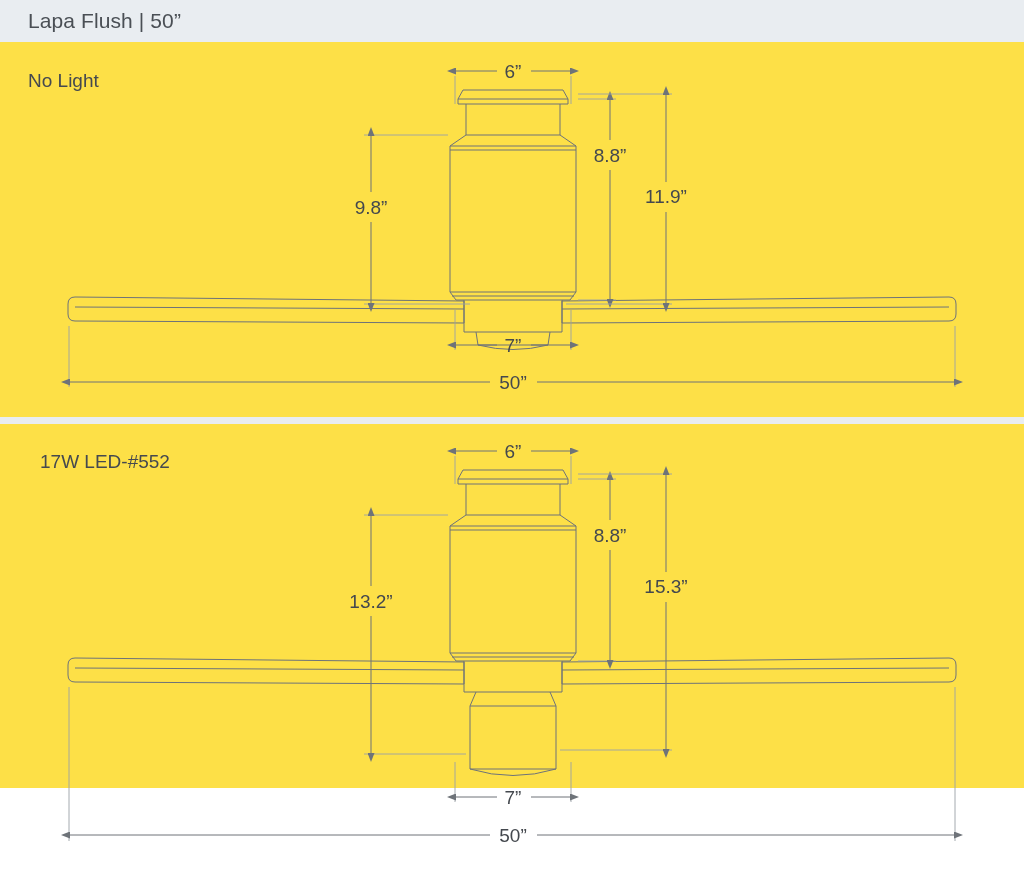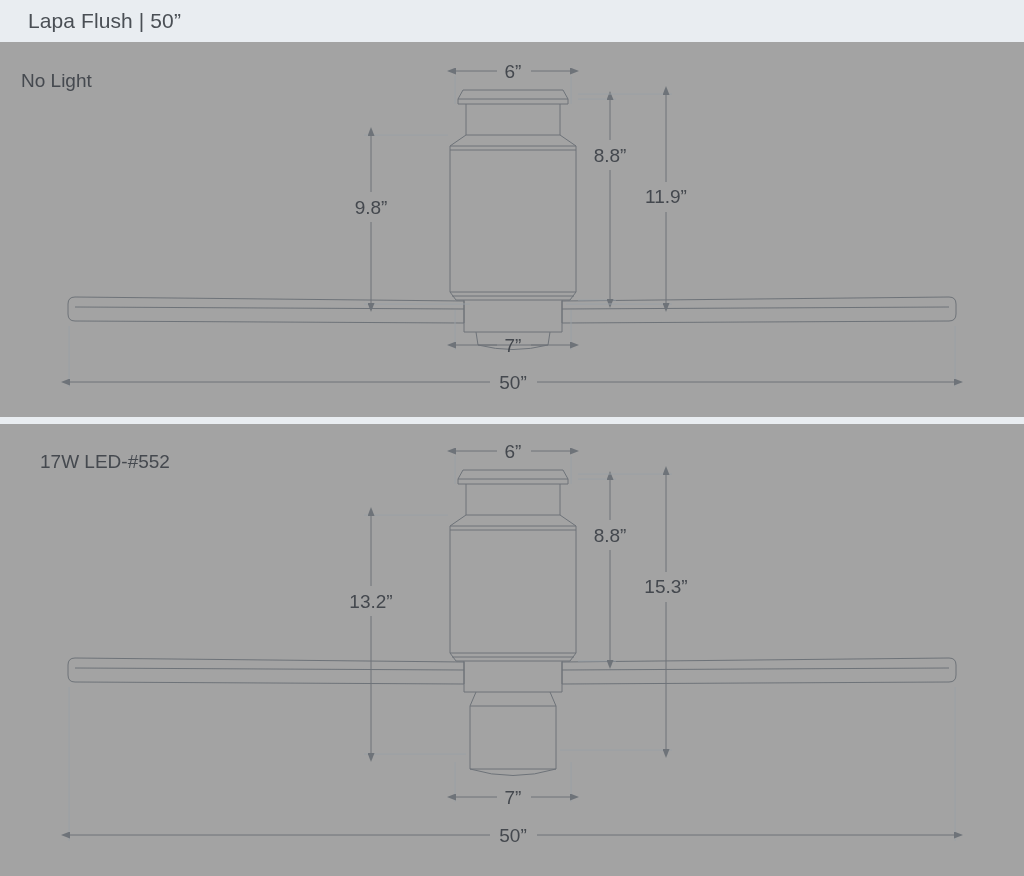--- a/index.html
+++ b/index.html
@@ -6,22 +6,22 @@
   html, body {
     margin: 0; padding: 0;
     width: 1024px; height: 876px;
     background: #ffffff;
     font-family: "Liberation Sans", sans-serif;
     overflow: hidden;
   }
   #root {
     position: relative;
     width: 1024px;
-    height: 876px;
-    background: #a3a3a3;
+    height: 788px;
+    background: #fde047;
   }
   .header-band {
     position: absolute;
     left: 0; top: 0;
     width: 1024px; height: 42px;
     background: #e9edf1;
   }
   .header-title {
     position: absolute;
     left: 28px; top: 9px;
@@ -36,21 +36,21 @@
     width: 1024px; height: 7px;
     background: #e9edf1;
   }
   #divider-1 { top: 417px; }
   .panel-label {
     position: absolute;
     font-size: 19px;
     color: #45494f;
     white-space: nowrap;
   }
-  #label-panel-1 { left: 21px; top: 70px; }
+  #label-panel-1 { left: 28px; top: 70px; }
   #label-panel-2 { left: 40px; top: 451px; }
   .drawing-svg {
     position: absolute;
     left: 0;
     width: 1024px;
   }
   #svg-panel-1 { top: 42px; height: 375px; }
   #svg-panel-2 { top: 424px; height: 452px; }
   .dim-text {
     font-family: "Liberation Sans", sans-serif;

